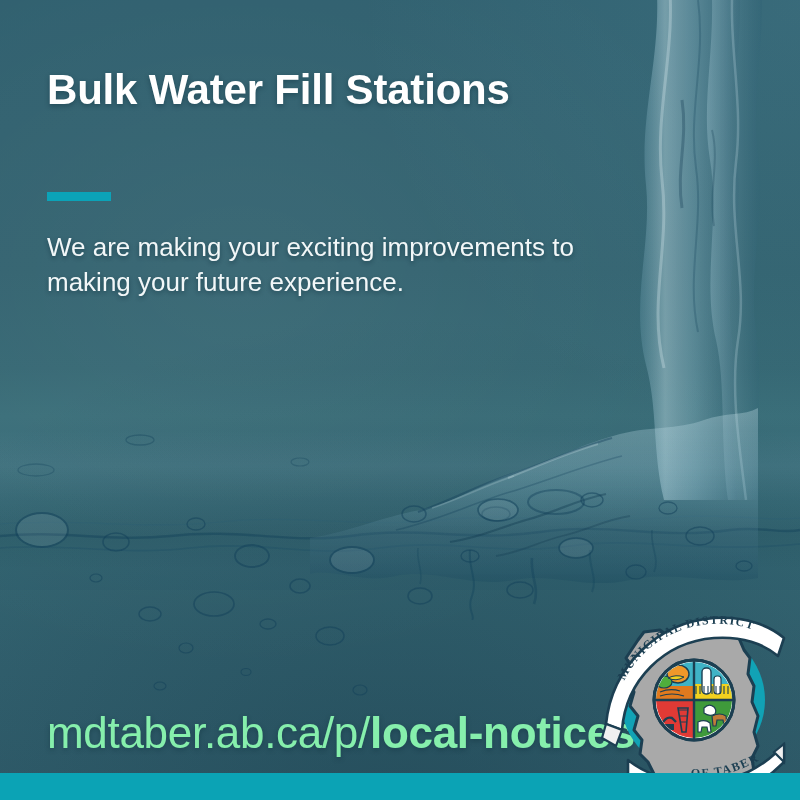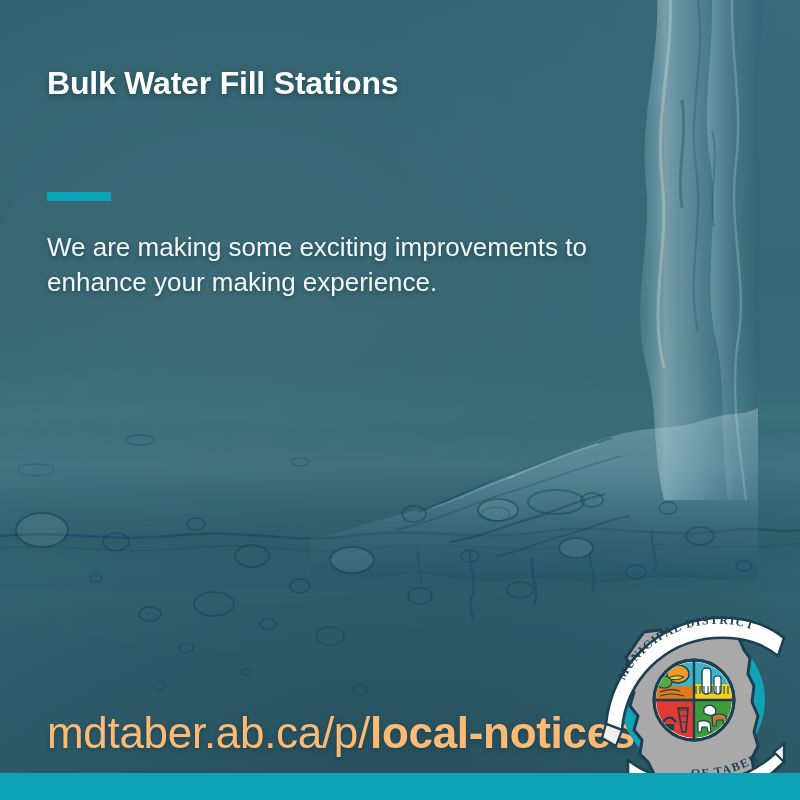--- a/index.html
+++ b/index.html
@@ -106,21 +106,21 @@
     pointer-events: none;
   }
 
   
   .headline {
     position: absolute;
     left: 47px;
     top: 66px;
     width: 660px;
     color: #ffffff;
-    font-size: 32px;
+    font-size: 42px;
     line-height: 1.12;
     font-weight: bold;
     letter-spacing: -0.2px;
     text-shadow: 0 2px 5px rgba(8,38,50,0.40);
   }
   .headline .hl-line { display: block; white-space: nowrap; }
 
   .accent-rule {
     position: absolute;
     left: 47px;
@@ -141,21 +141,21 @@
     font-weight: normal;
     text-shadow: 0 2px 4px rgba(8,38,50,0.45);
   }
   .subhead .sh-line { display:block; white-space: nowrap; }
 
   
   .url {
     position: absolute;
     left: 47px;
     bottom: 45px;
-    color: #fdba74;
+    color: #86efac;
     font-size: 44px;
     line-height: 1;
     letter-spacing: -0.3px;
     text-shadow: 0 2px 5px rgba(8,38,50,0.35);
     white-space: nowrap;
   }
   .url .u-light { font-weight: 300; }
   .url .u-bold  { font-weight: bold; }
 
   
@@ -310,22 +310,22 @@
     </div>
   </div>
 
   <div class="headline">
     <span class="hl-line">Bulk Water Fill Stations</span>
   </div>
 
   <div class="accent-rule"></div>
 
   <div class="subhead">
-    <span class="sh-line">We are making some exciting improvements to</span>
-    <span class="sh-line">enhance your making experience.</span>
+    <span class="sh-line">We are making your exciting improvements to</span>
+    <span class="sh-line">making your future experience.</span>
   </div>
 
   <div class="url">
     <span class="u-light">mdtaber.ab.ca/p/</span><span class="u-bold">local-notices</span>
   </div>
 
   <div class="logo">
     <svg viewBox="0 0 186 178">
       <defs>
         <path id="arcTop" d="M16,104 C22,52 62,16 112,12 C142,10 166,20 178,32"></path>

